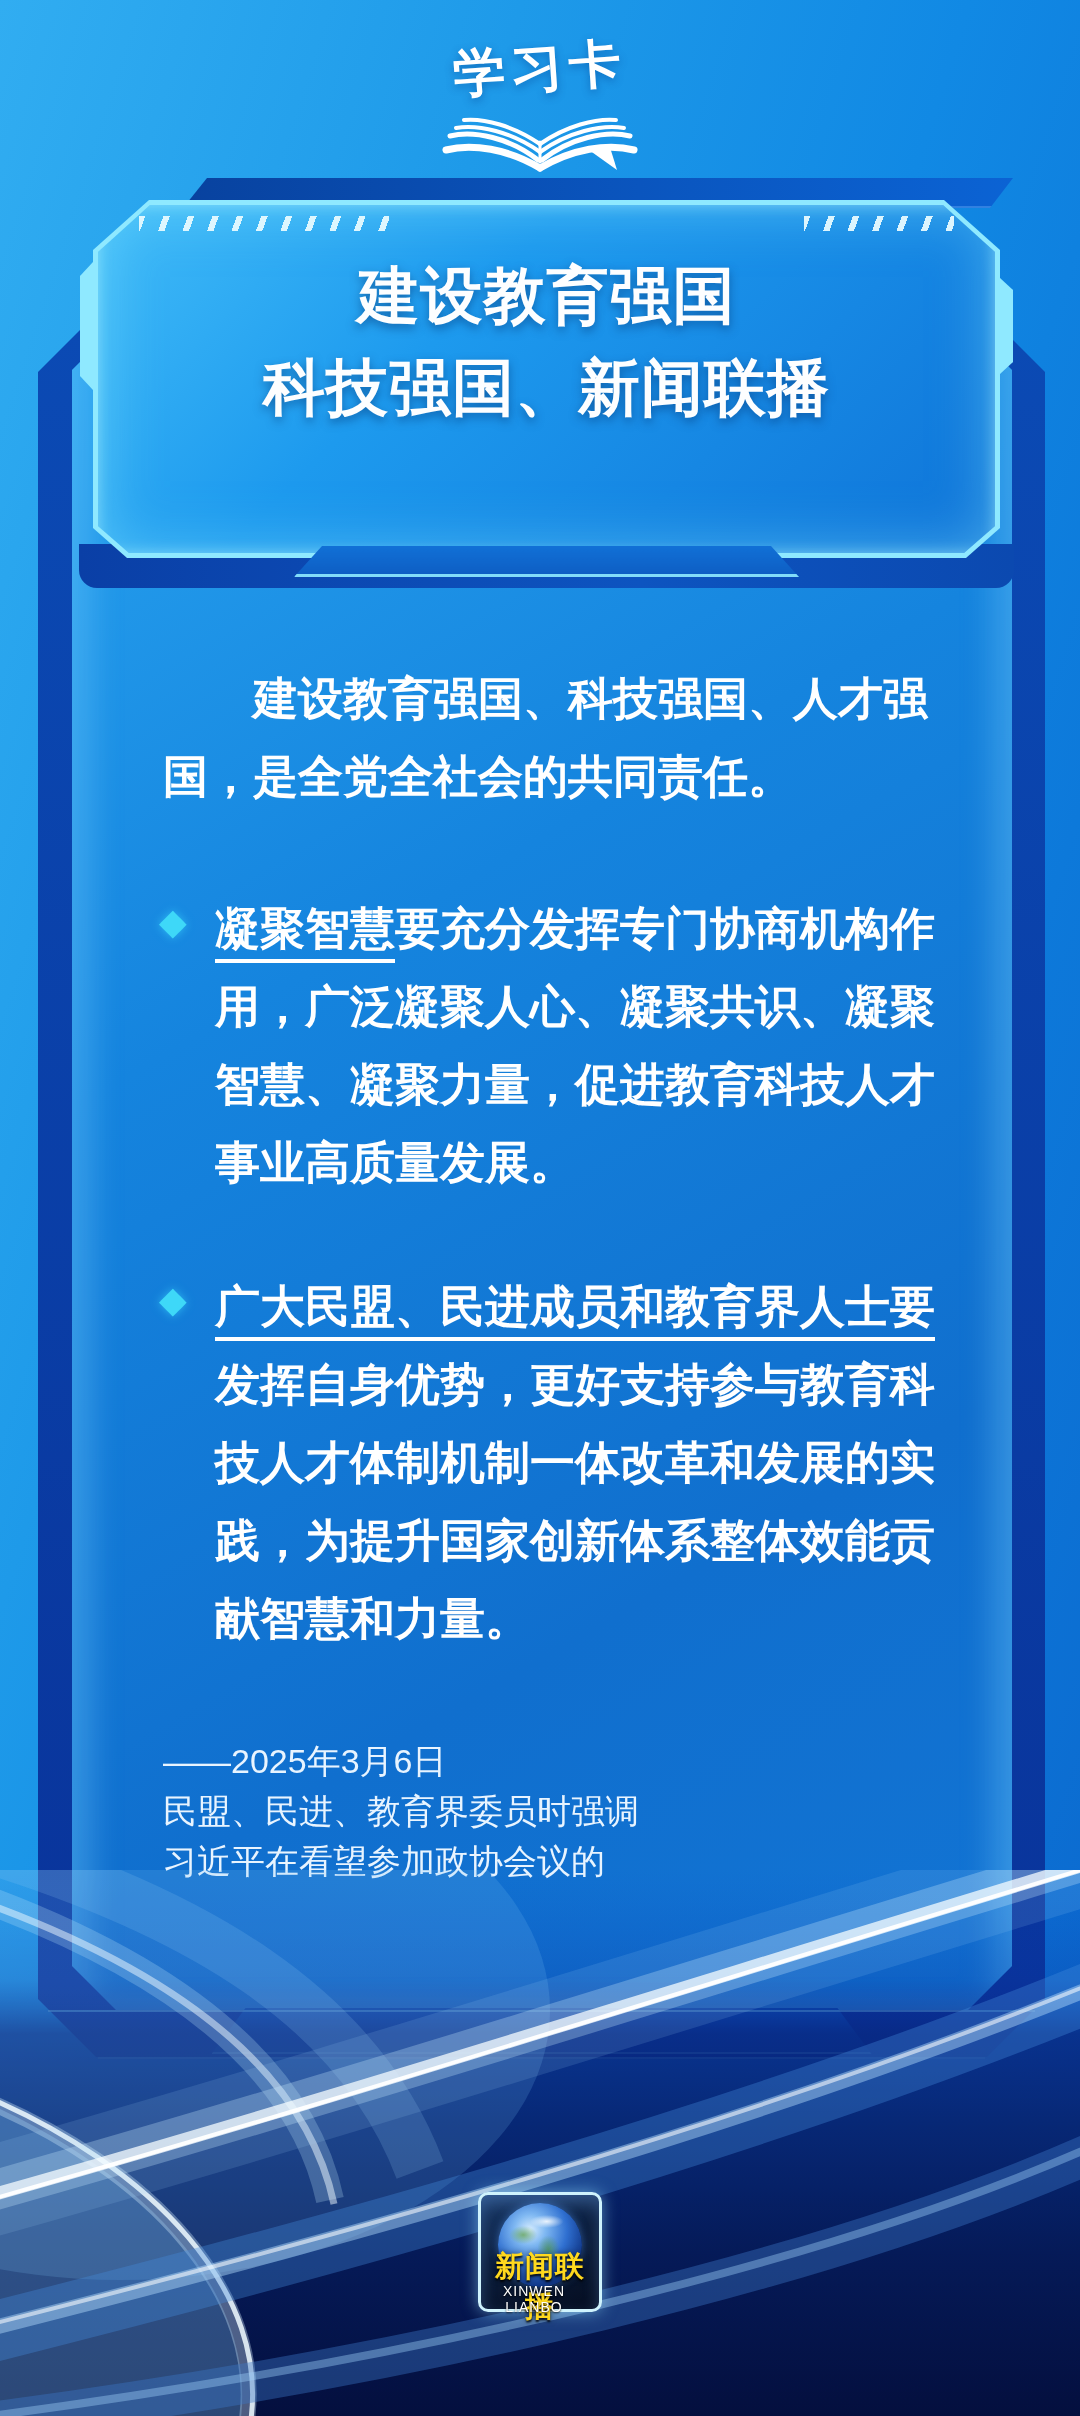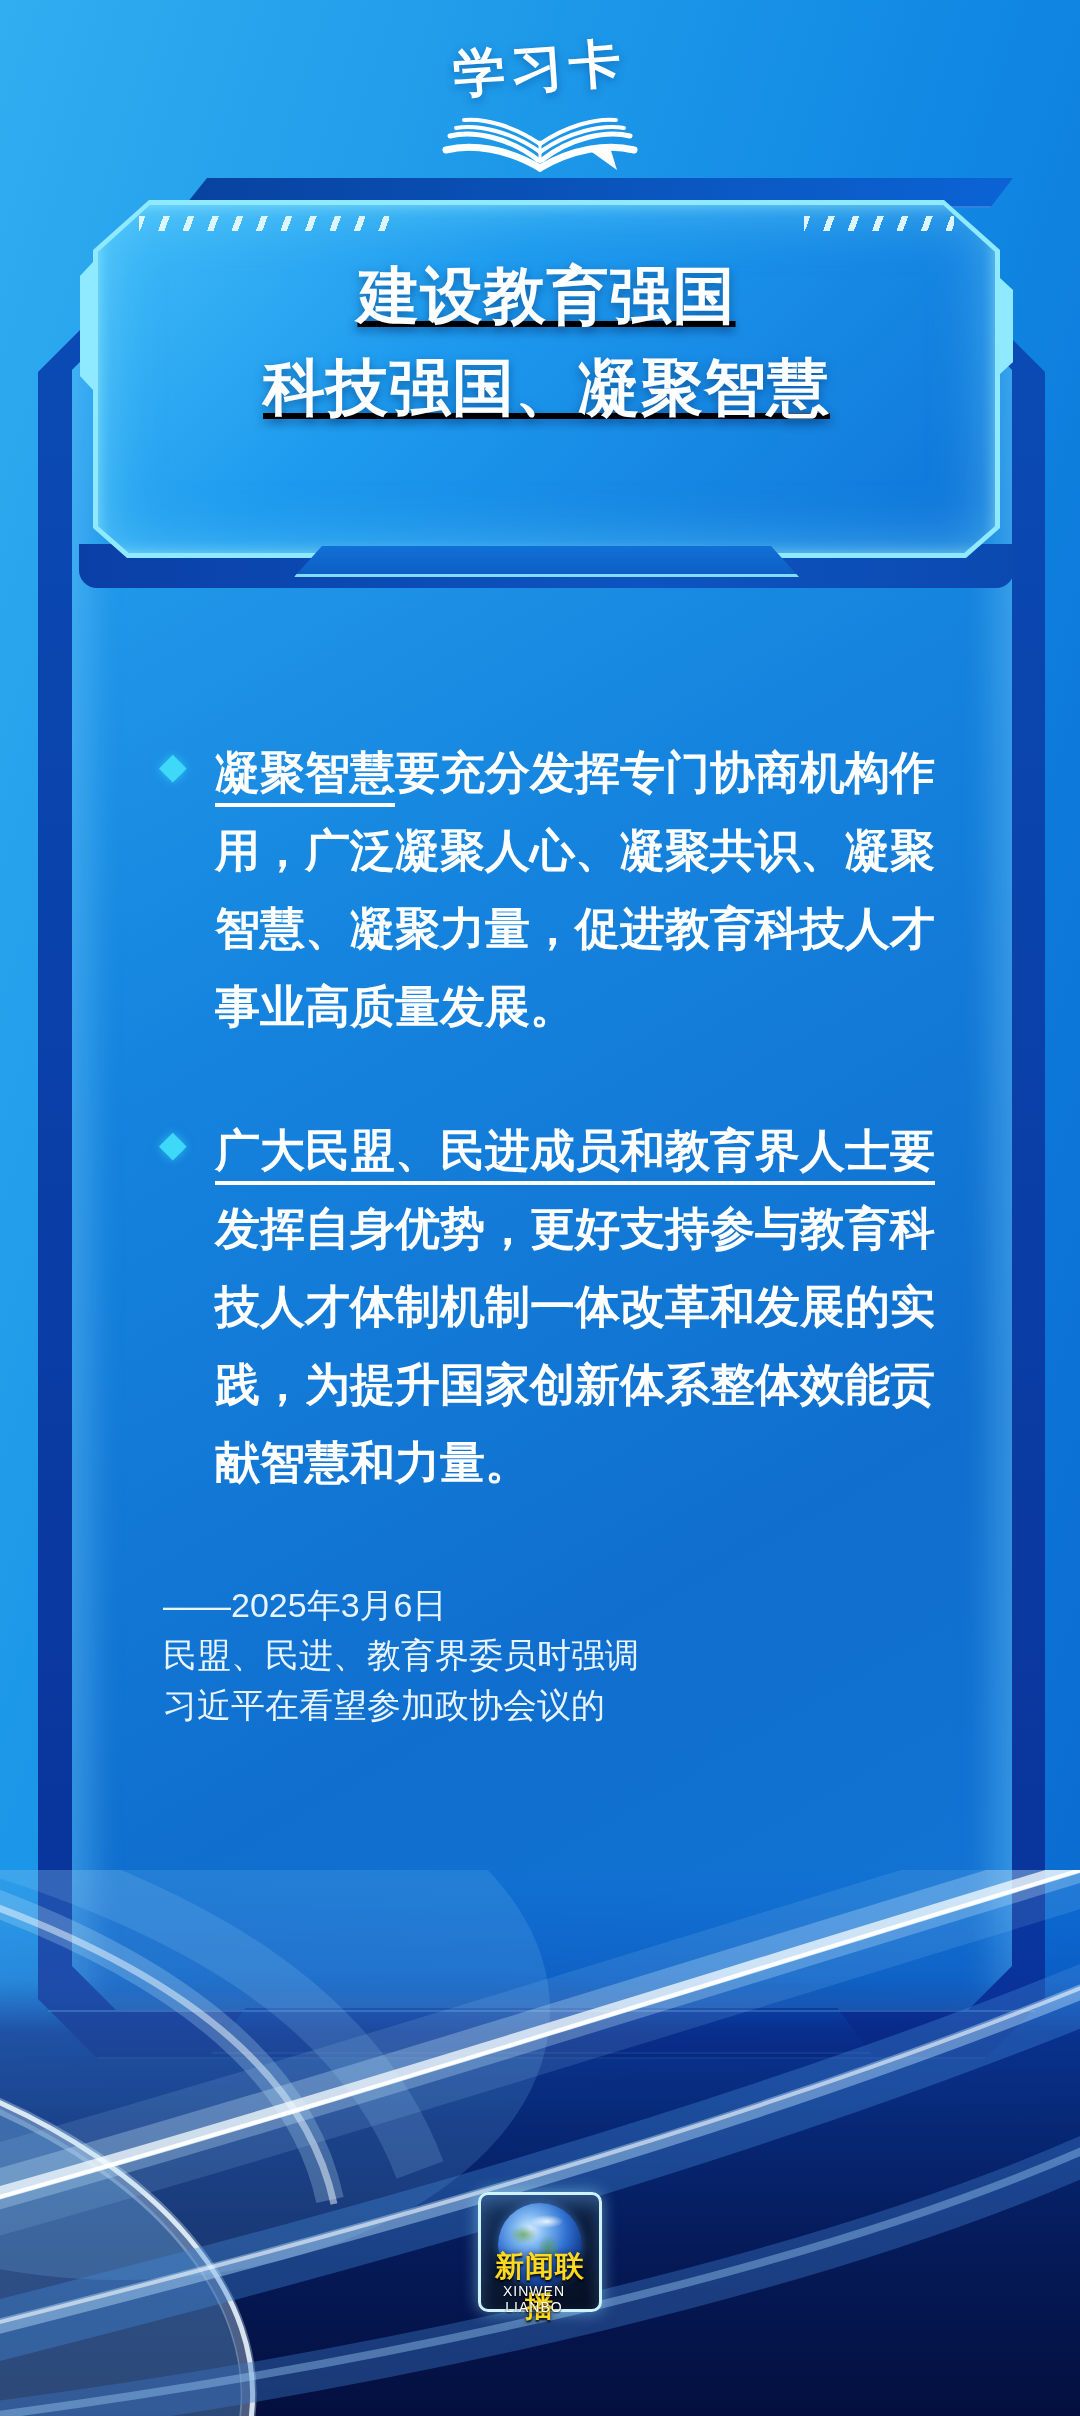--- a/index.html
+++ b/index.html
@@ -48,21 +48,21 @@
   .tab{position:absolute;width:13px;background:#8FE9FF;box-shadow:0 0 8px rgba(90,220,255,.8);}
   .tab-l{left:-13px;top:62px;height:128px;clip-path:polygon(0 14px,100% 0,100% 100%,0 calc(100% - 14px));}
   .tab-r{right:-13px;top:78px;height:96px;clip-path:polygon(0 0,100% 12px,100% calc(100% - 12px),0 100%);}
   .card-notch{
     position:absolute;left:50%;transform:translateX(-50%);top:calc(100% - 12px);
     width:505px;height:28px;
     background:linear-gradient(180deg,#1170D6,#0D5EC4);
     clip-path:polygon(28px 0,calc(100% - 28px) 0,100% 100%,0 100%);
     border-bottom:3px solid rgba(150,240,255,.85);
   }
-  .card-title{position:absolute;left:0;right:0;top:50px;text-align:center;text-decoration:underline;}
+  .card-title{position:absolute;left:0;right:0;top:50px;text-align:center;}
   .t-line{
     font-size:62px;line-height:92px;font-weight:800;color:#FDFEFF;letter-spacing:1px;
     text-shadow:0 4px 10px rgba(4,48,110,.5);
   }
 
   
   .panel{position:absolute;left:38px;top:330px;width:1007px;height:1727px;z-index:2;}
   .panel-base{
     position:absolute;inset:0;
     background:linear-gradient(180deg,#0B4AB4,#09339A);
@@ -166,25 +166,26 @@
     <div class="card-base"></div>
     <div class="card-frame"></div>
     <div class="card-inner"></div>
     <div class="hatch hatch-l"></div>
     <div class="hatch hatch-r"></div>
     <div class="tab tab-l"></div>
     <div class="tab tab-r"></div>
     <div class="card-notch"></div>
     <div class="card-title">
       <div class="t-line">建设教育强国</div>
-      <div class="t-line">科技强国、凝聚智慧</div>
+      <div class="t-line">科技强国、新闻联播</div>
     </div>
   </div>
 
   <div class="content">
+    <p class="para">建设教育强国、科技强国、人才强国，是全党全社会的共同责任。</p>
 
     <div class="bullet bullet-1">
       <span class="dm">◆</span><span class="ul">凝聚智慧</span><span>要充分发挥专门协商机构作用，广泛凝聚人心、凝聚共识、凝聚智慧、凝聚力量，促进教育科技人才事业高质量发展。</span>
     </div>
 
     <div class="bullet bullet-2">
       <span class="dm">◆</span><span class="ul">广大民盟、民进成员和教育界人士要</span><span>发挥自身优势，更好支持参与教育科技人才体制机制一体改革和发展的实践，为提升国家创新体系整体效能贡献智慧和力量。</span>
     </div>
 
     <div class="attribution">

